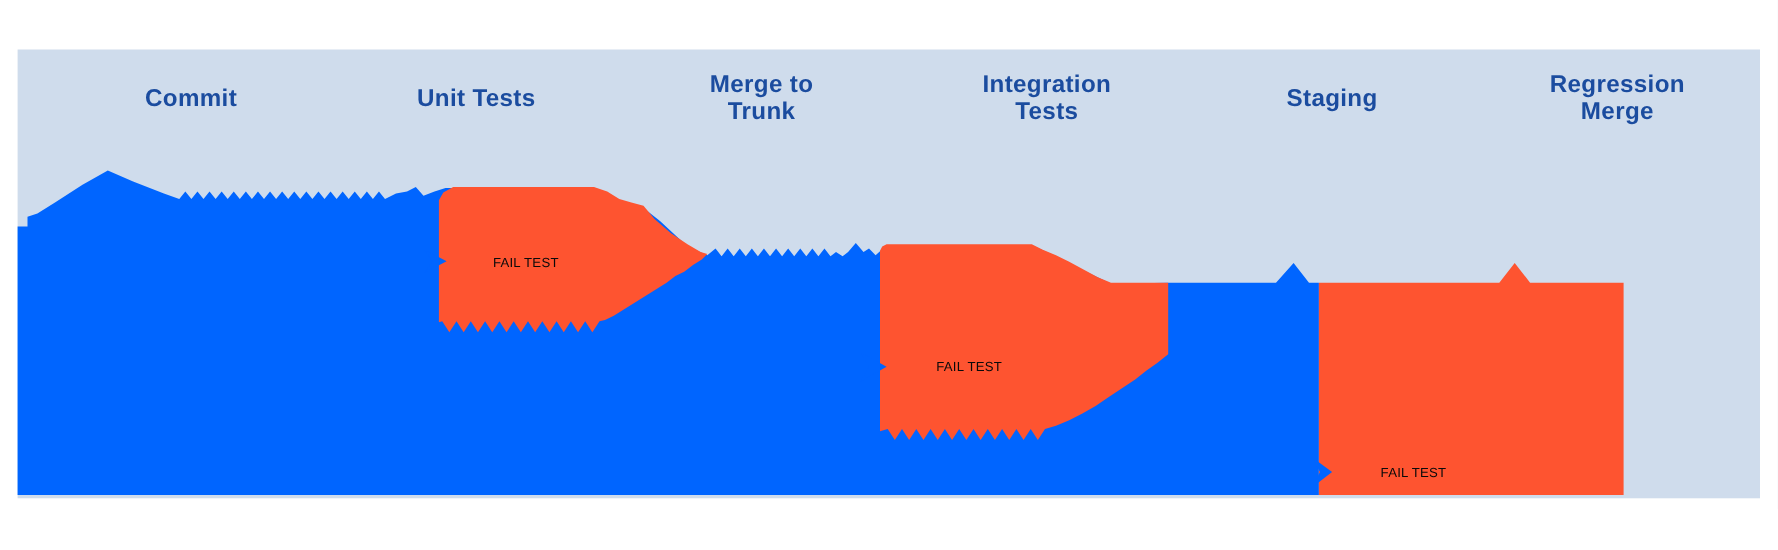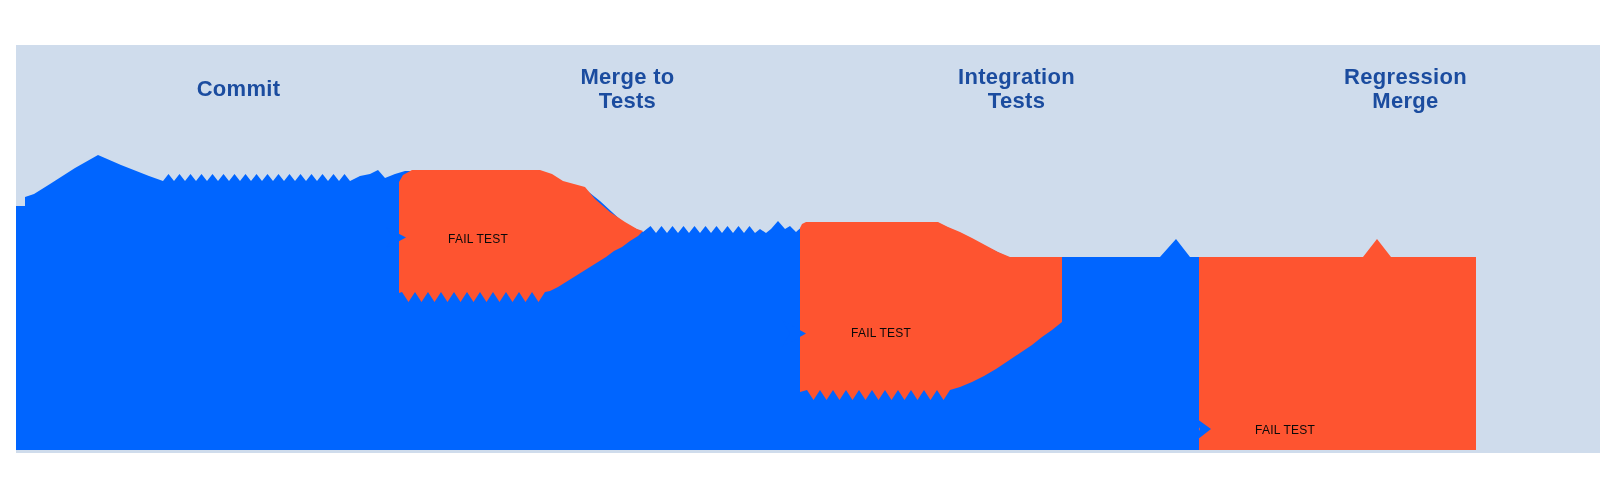--- a/index.html
+++ b/index.html
@@ -94,24 +94,26 @@
     <path class="fail" d="
       M 1199 257 L 1363 257 L 1377 239 L 1391 257 L 1476 257 L 1476 450 L 1199 450 Z"></path>
 
     <path class="stream" d="M 386 227 L 406 237.5 L 386 248 L 393 237.5 Z"></path>
     <path class="stream" d="M 782 320 L 806 333.5 L 782 347 L 790 333.5 Z"></path>
     <path class="stream" d="M 1193 416 L 1211 429 L 1193 443 L 1200 429 Z"></path>
   </svg>
 
   <div class="headers">
     <div class="hdr">Commit</div>
+    <div class="hdr">Unit Tests</div>
     <div class="hdr">Merge to
-Tests</div>
+Trunk</div>
     <div class="hdr">Integration
 Tests</div>
+    <div class="hdr">Staging</div>
     <div class="hdr">Regression
 Merge</div>
   </div>
 
   <span class="fail-label fl1">FAIL TEST</span>
   <span class="fail-label fl2">FAIL TEST</span>
   <span class="fail-label fl3">FAIL TEST</span>
 
 </div>
 

